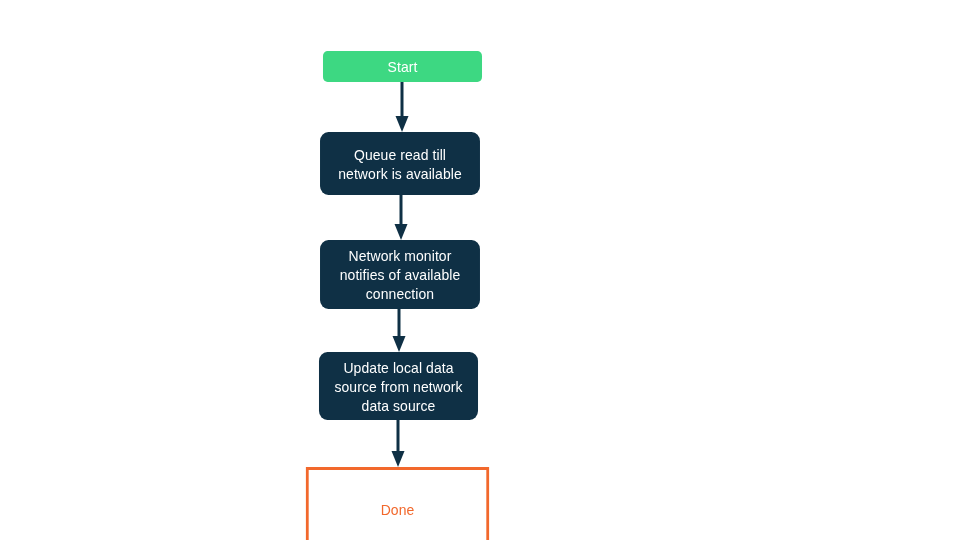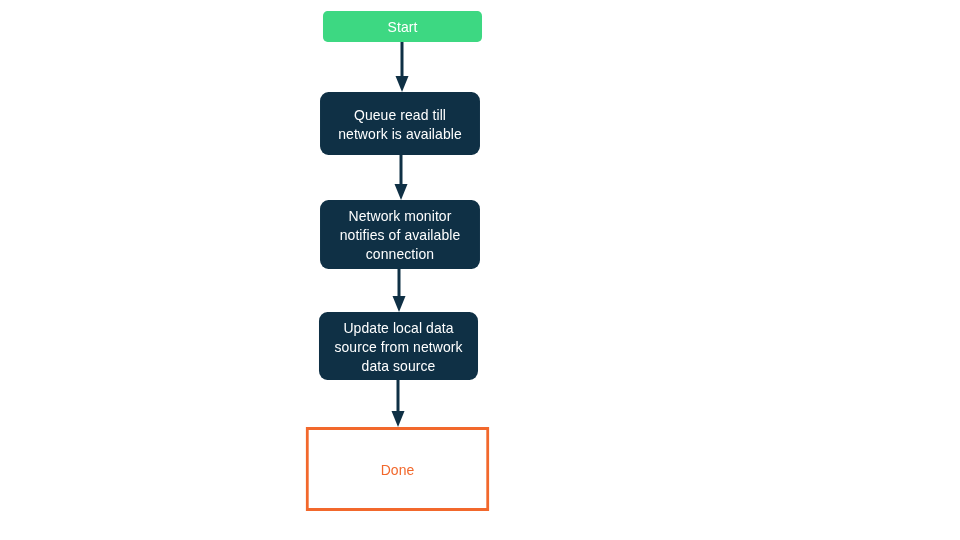--- a/index.html
+++ b/index.html
@@ -10,20 +10,21 @@
     width: 960px;
     height: 540px;
     background: #ffffff;
     font-family: "Liberation Sans", sans-serif;
     overflow: hidden;
   }
   #canvas {
     position: relative;
     width: 960px;
     height: 460px;
+    margin-top: 40px;
   }
   .node {
     position: absolute;
     box-sizing: border-box;
     display: flex;
     align-items: center;
     justify-content: center;
     text-align: center;
     line-height: 19px;
     letter-spacing: 0.1px;

